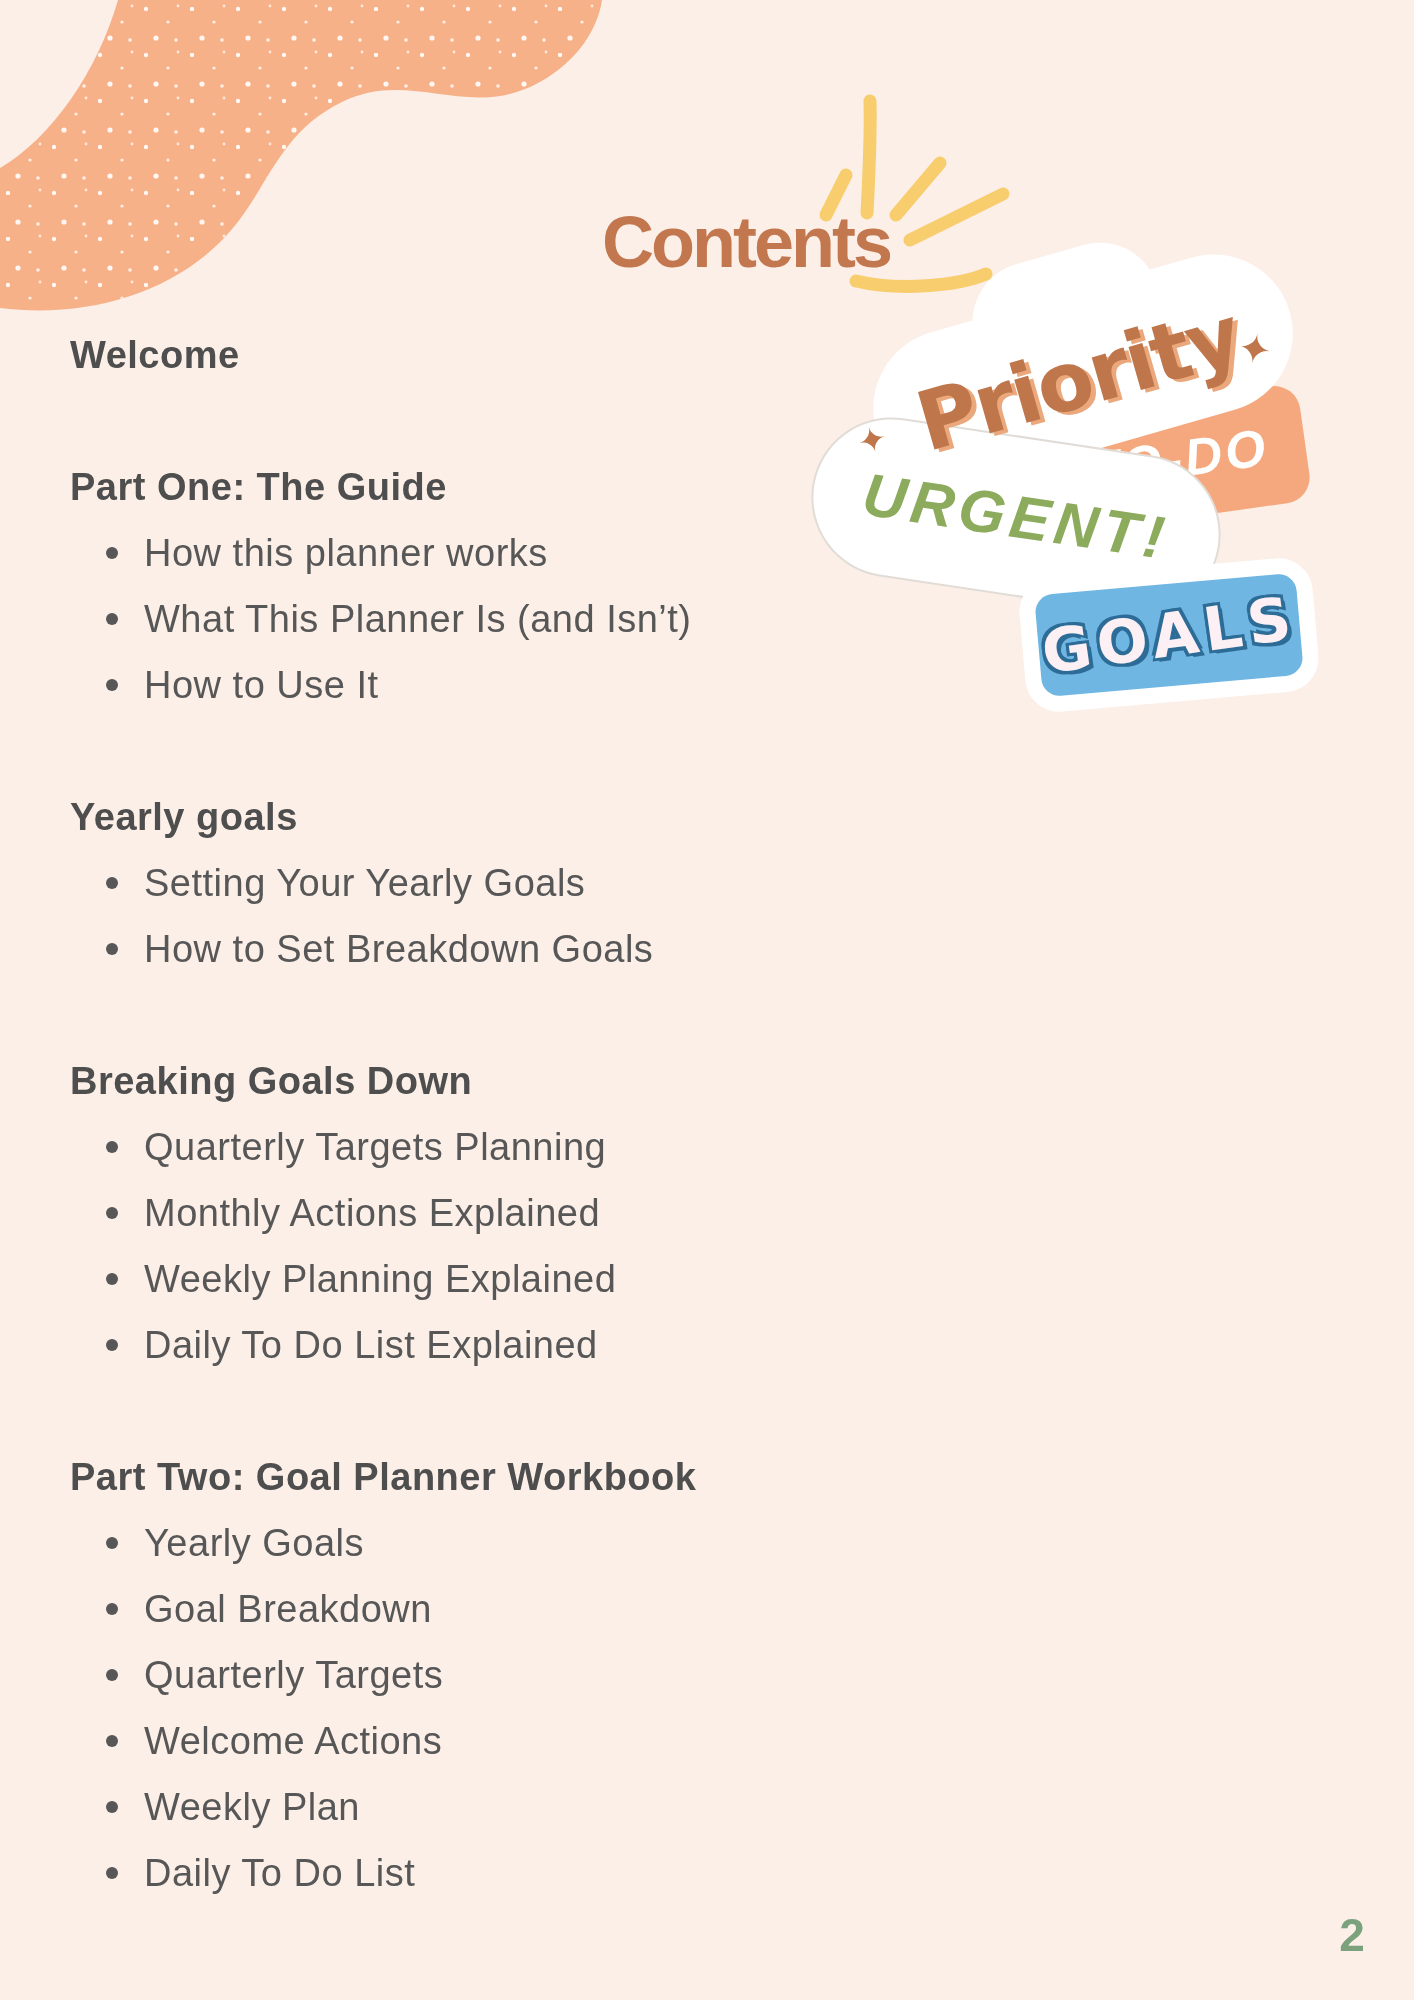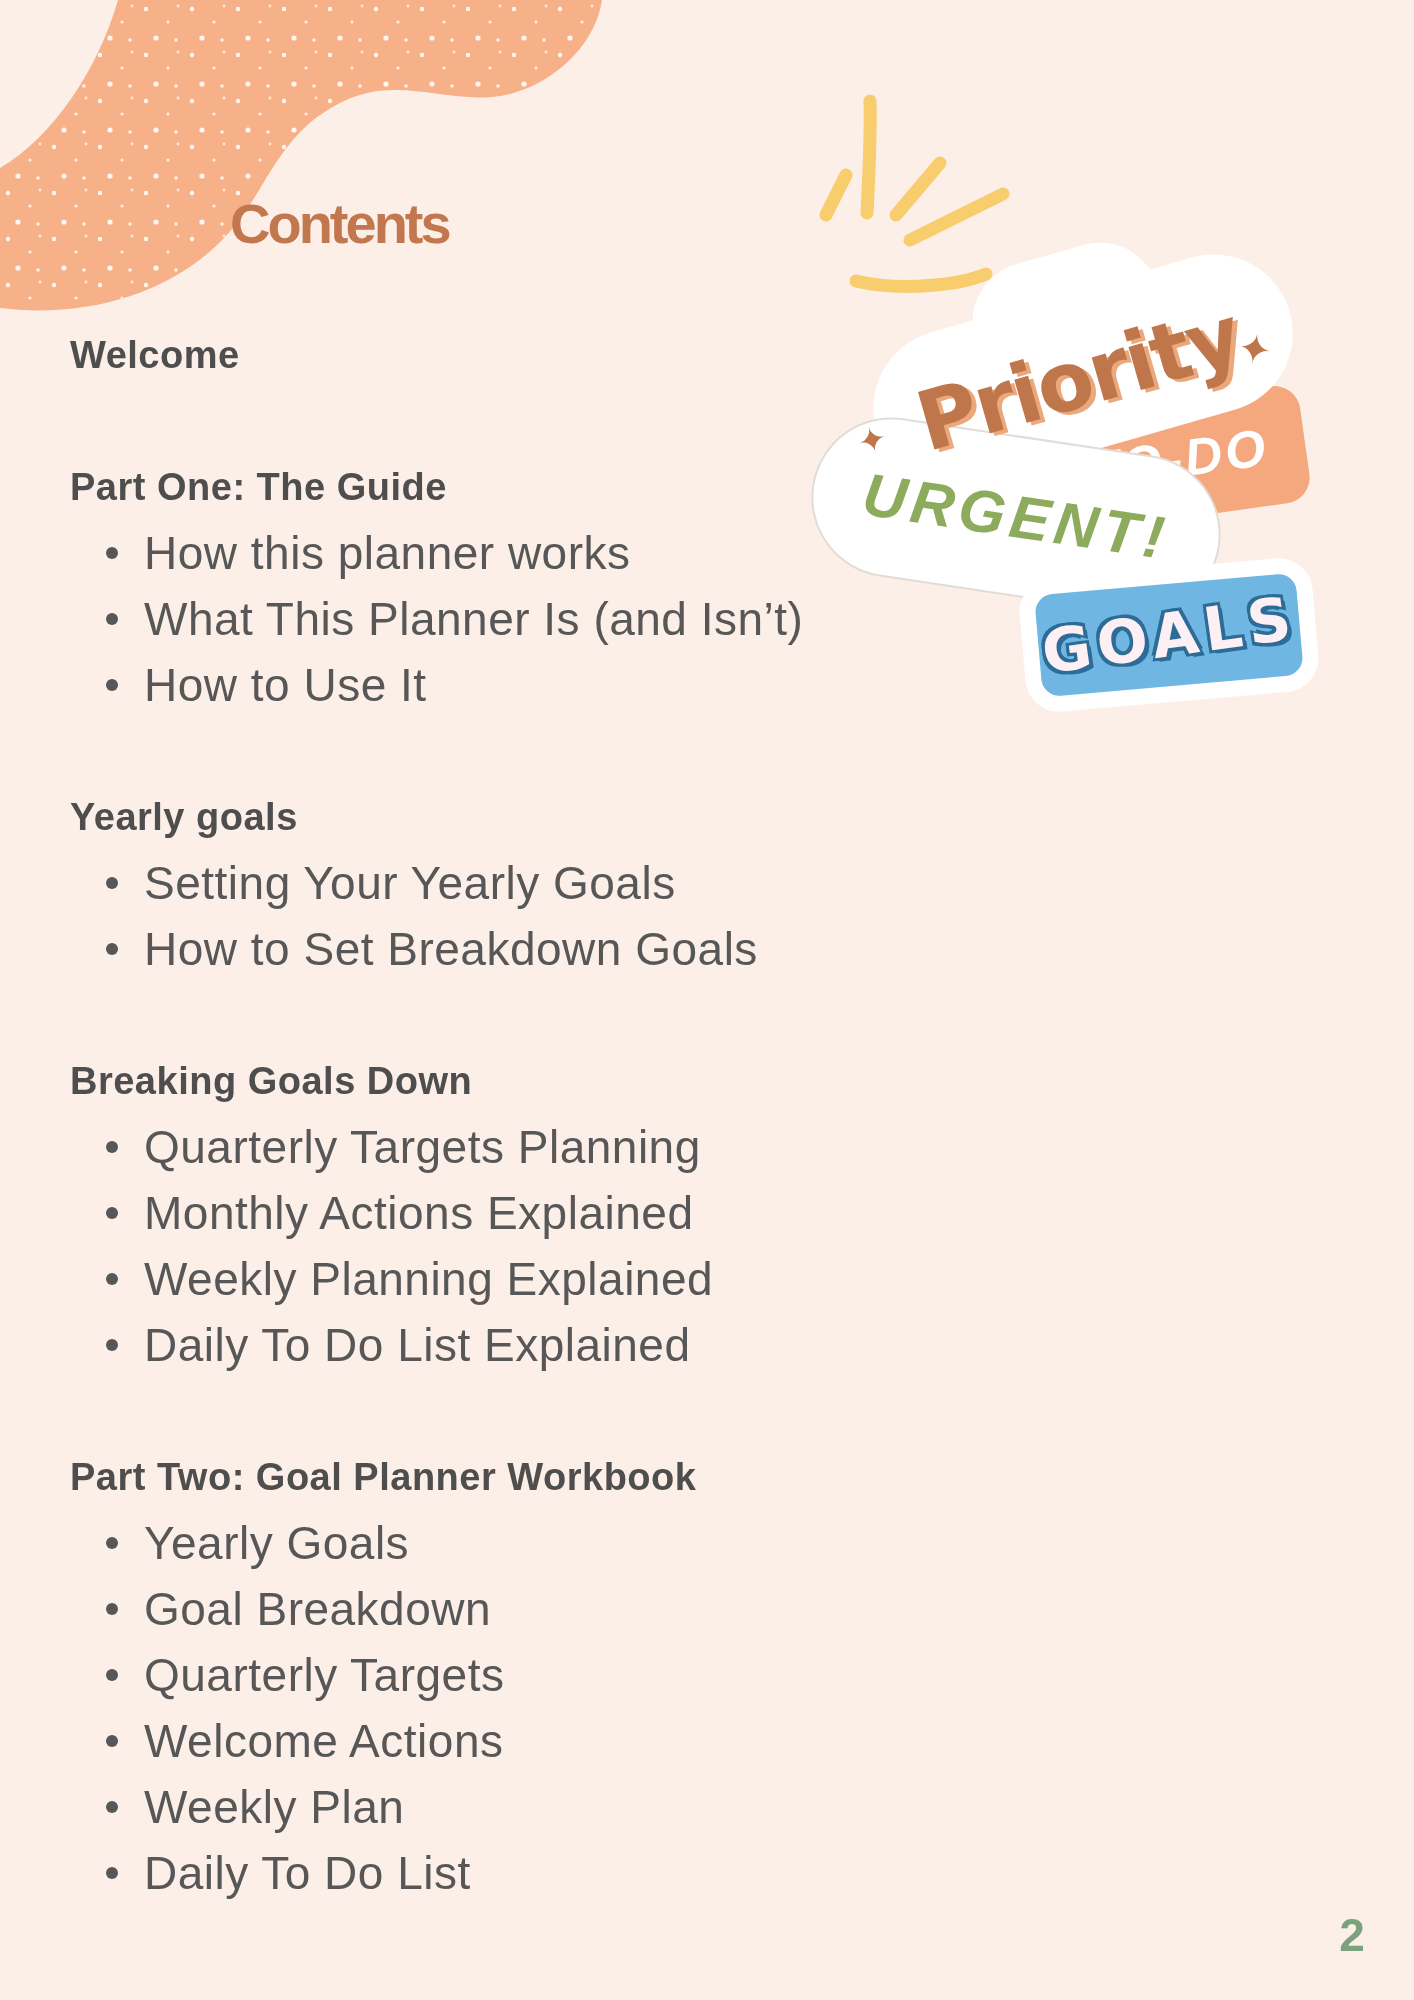--- a/index.html
+++ b/index.html
@@ -10,21 +10,21 @@
     overflow:hidden;position:relative;
   }
   .page{position:absolute;inset:0;overflow:hidden;}
 
   
   .wave{position:absolute;left:0;top:0;width:700px;height:330px;}
 
   
   .title{
     position:absolute;top:158px;left:230px;width:660px;
-    text-align:left;font-size:56px;font-weight:700;letter-spacing:-3px;
+    text-align:right;font-size:72px;font-weight:700;letter-spacing:-3px;
     color:var(--title,#c3774e);line-height:1;
   }
 
   
   .burst{position:absolute;left:808px;top:88px;width:212px;height:212px;}
 
   
   .sticker{position:absolute;left:0;top:0;width:1414px;height:800px;pointer-events:none;}
   .cloud{
     position:absolute;left:868px;top:292px;width:430px;height:158px;
@@ -92,21 +92,21 @@
     margin:0;font-size:38px;font-weight:700;line-height:66px;
     color:var(--heading-text,#4e4e4e);letter-spacing:0.5px;
   }
   .toc ul{margin:0;padding:0;list-style:none;}
   .toc li{display:flex;align-items:flex-start;line-height:66px;}
   .toc li .dot{
     flex:0 0 auto;width:12px;height:12px;border-radius:50%;
     background:var(--bullet,#575757);margin:27px 26px 0 36px;
   }
   .toc li .item-text{
-    font-size:46px;color:var(--body-text,#575757);letter-spacing:0.5px;
+    font-size:38px;color:var(--body-text,#575757);letter-spacing:0.5px;
   }
 
   
   .pagenum{
     position:absolute;left:1322px;top:1902px;width:60px;text-align:center;
     font-size:46px;font-weight:700;color:var(--page-number,#7ba17d);line-height:66px;
   }
 </style>
 </head>
 <body>

